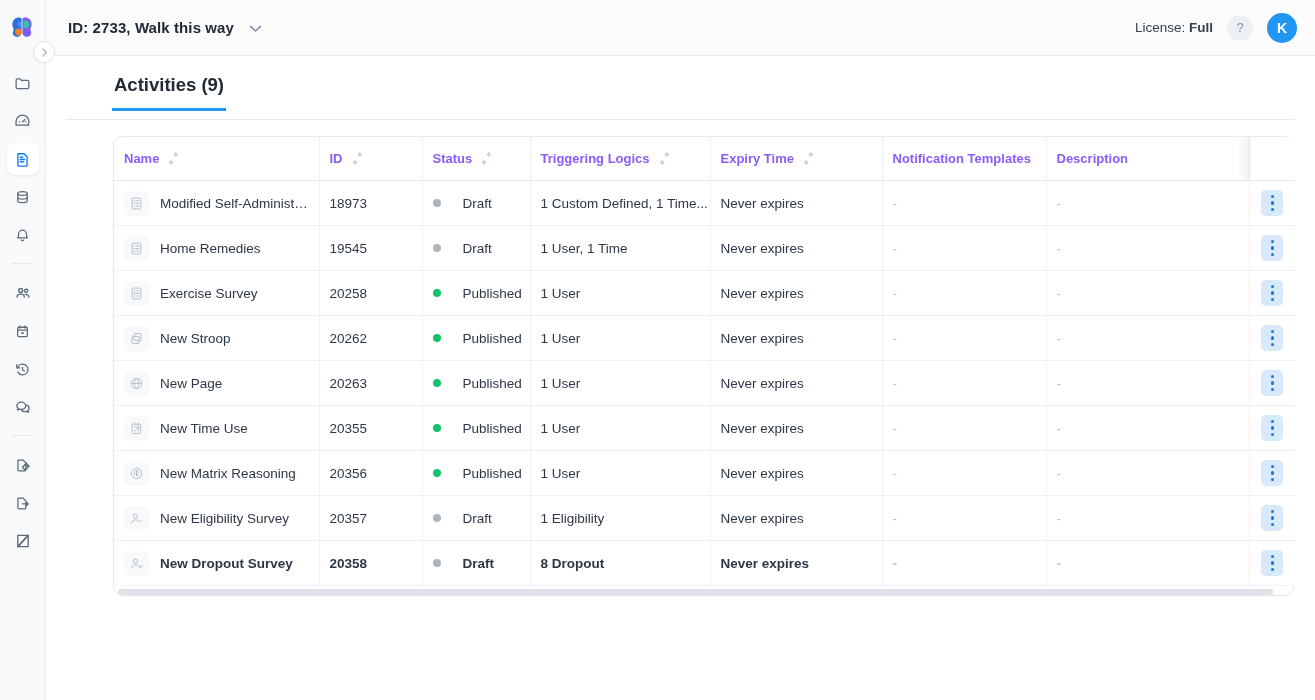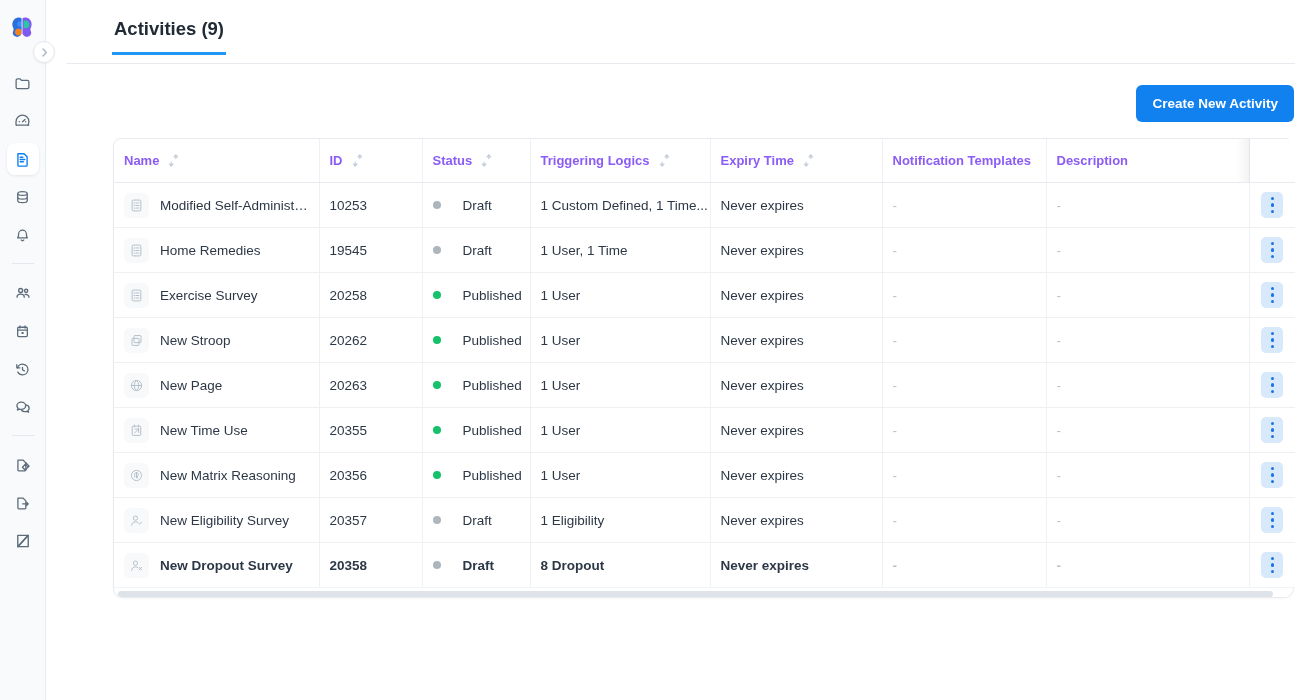--- a/index.html
+++ b/index.html
@@ -310,31 +310,48 @@
 
     <div class="collapse-btn">
       <svg width="9" height="11" viewBox="0 0 10 12" fill="none" stroke="#aab7c4" stroke-width="1.6">
         <path d="M3.4 2.2L7 6l-3.6 3.8" stroke-linecap="round" stroke-linejoin="round"></path>
       </svg>
     </div>
   </div>
 
   <div class="main">
 
+    <div class="topbar">
+      <div class="study-title">
+        <span class="t-light">ID: 2733,</span>
+        <span class="t-bold">Walk this way</span>
+        <span class="chev-down">
+          <svg width="13" height="8" viewBox="0 0 14 9" fill="none" stroke="#7b8fa5" stroke-width="1.7">
+            <path d="M1.6 1.8L7 6.8l5.4-5" stroke-linecap="round" stroke-linejoin="round"></path>
+          </svg>
+        </span>
+      </div>
+
+      <div class="topbar-right">
+        <div class="license">
+          <span>License:</span>
+          <b>Full</b>
+        </div>
+        <div class="help-btn">?</div>
+        <div class="avatar">K</div>
+      </div>
+    </div>
 
     <div class="content">
 
       <div class="tabs">
         <div class="tab">Activities (9)</div>
       </div>
 
 
-      <div class="actions-row">
-        <button class="btn-primary">Create New Activity</button>
-      </div>
 
       <div class="table-wrap">
         <table>
           <colgroup>
             <col class="c-name">
               <col class="c-id">
               <col class="c-status">
               <col class="c-trig">
             <col class="c-exp">
               <col class="c-notif">
@@ -422,21 +439,21 @@
                     <span class="type-ic">
                       <svg width="15" height="15" viewBox="0 0 20 20" fill="none" stroke="currentColor" stroke-width="1.3">
                         <rect x="4.2" y="2.8" width="11.6" height="14.4" rx="1.4"></rect>
                         <path d="M7 6.6h.01M7 10h.01M7 13.4h.01" stroke-linecap="round" stroke-width="1.8"></path>
                         <path d="M9.2 6.6h4M9.2 10h4M9.2 13.4h4" stroke-linecap="round"></path>
                       </svg>
                     </span>
                     <span class="name-txt">Modified Self-Administe...</span>
                   </div>
                 </td>
-                <td><span class="">10253</span></td>
+                <td><span class="">18973</span></td>
                 <td>
                   <div class="status-cell">
                     <span class="dot" style="background:#adb5bd"></span>
                     <span>Draft</span>
                   </div>
                 </td>
                 <td><span class="">1 Custom Defined, 1 Time...</span></td>
                 <td><span class="">Never expires</span></td>
                 <td><span class="dash">-</span></td>
                 <td><span class="dash">-</span></td>

